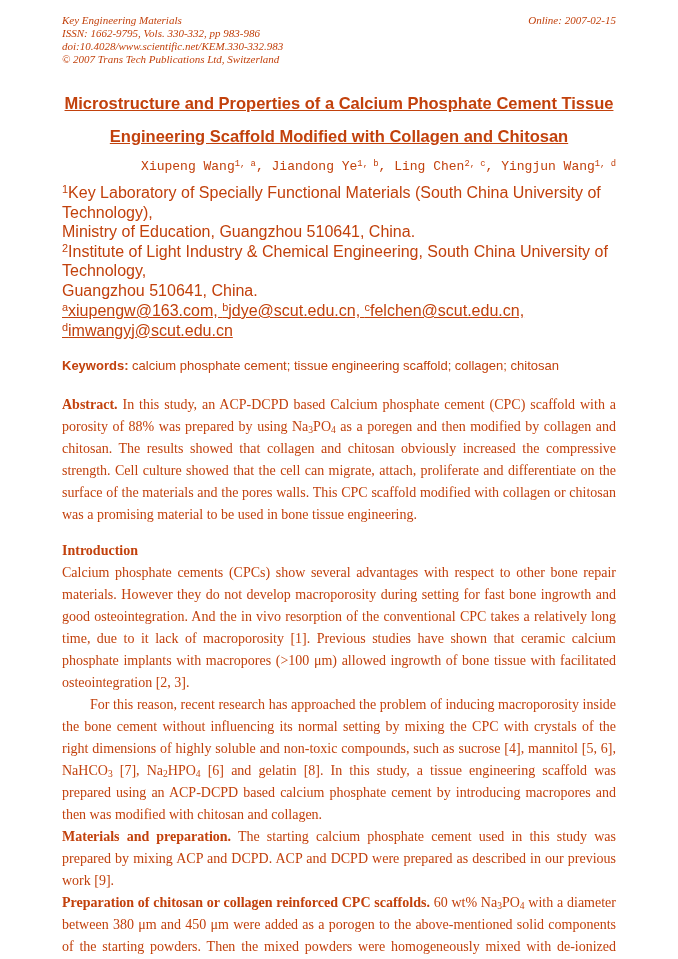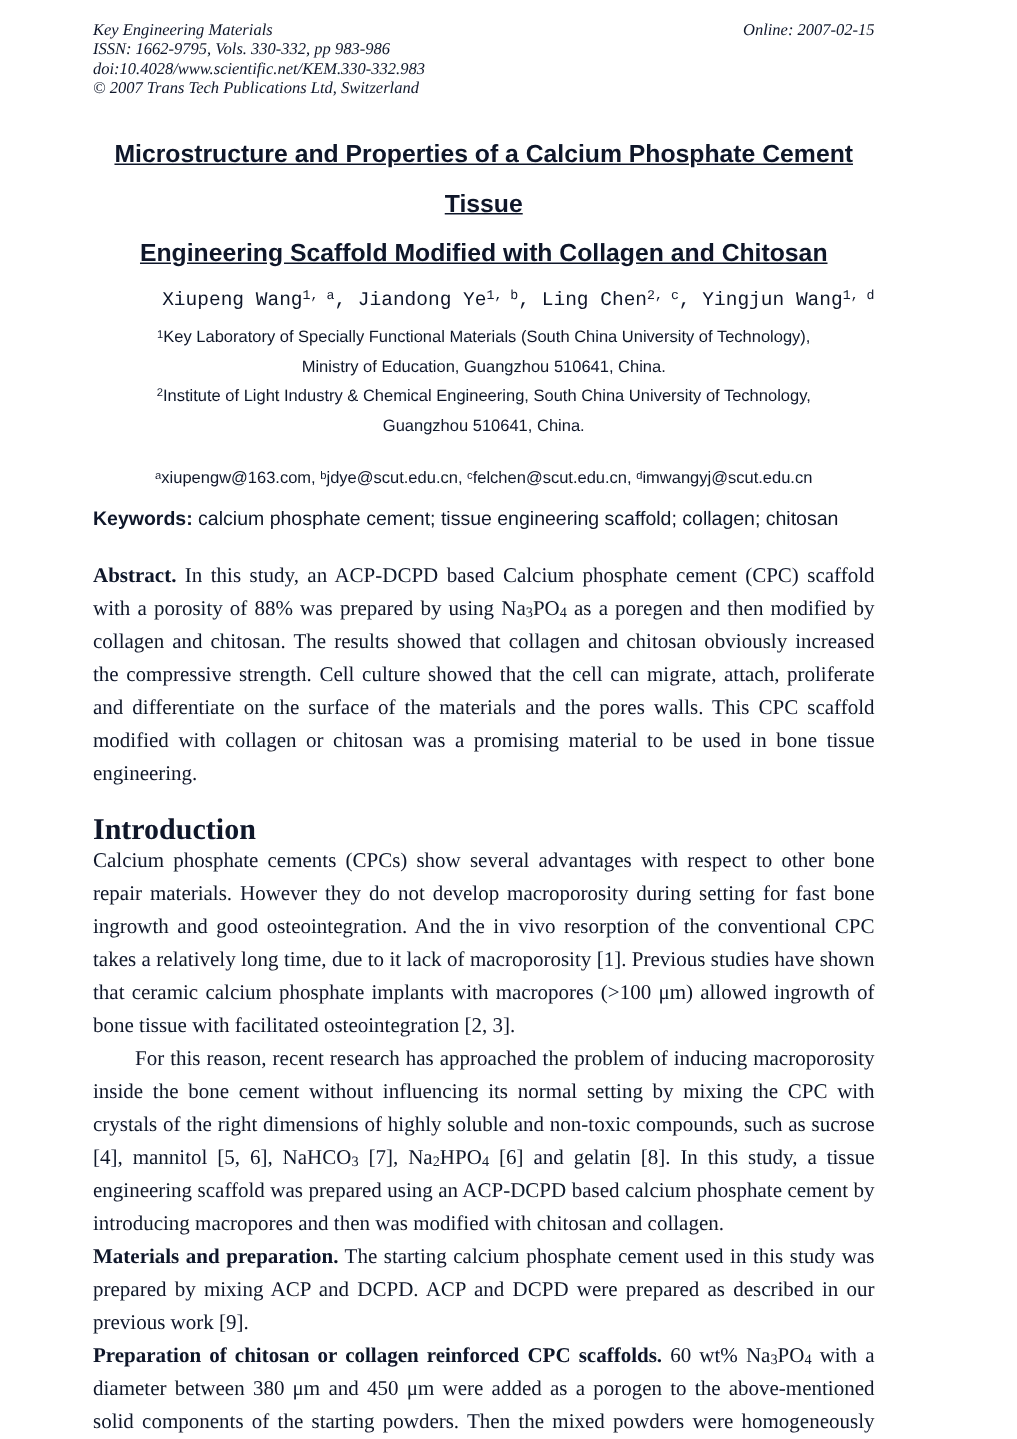--- a/index.html
+++ b/index.html
@@ -2,23 +2,23 @@
 <html><head>
 <meta charset="utf-8">
 <style>
   html, body { margin: 0; padding: 0; background: #ffffff; }
   .page {
     position: relative;
     width: 678px;
     height: 959px;
     margin: 0 auto;
     background: #ffffff;
-    color: #0f172a;
+    color: #c2410c;
     box-sizing: border-box;
-    padding: 14px 95px 0 62px;
+    padding: 14px 62px 0 62px;
     overflow: hidden;
   }
   
   .hdr {
     display: flex;
     justify-content: space-between;
     align-items: flex-start;
     font-family: "Liberation Serif", "DejaVu Serif", serif;
     font-style: italic;
     font-size: 11px;
@@ -38,47 +38,46 @@
   }
   .authors {
     margin-top: 3px;
     text-align: right;
     font-family: Liberation Mono, monospace;
     font-size: 13px;
     line-height: 22px;
   }
   .affils {
     margin-top: 5px;
-    text-align: center;
     font-family: "Liberation Sans", "DejaVu Sans", sans-serif;
-    font-size: 11px;
+    font-size: 16px;
     line-height: 19.5px;
   }
-  .emails { margin-top: 16px; }
+  .emails { margin-top: 1px; text-decoration: underline; }
   
   .keywords {
-    margin-top: 7px;
+    margin-top: 17px;
     font-family: "Liberation Sans", "DejaVu Sans", sans-serif;
     font-size: 13px;
     line-height: 18px;
   }
   
   .body-p {
     margin: 0;
     font-family: "Liberation Serif", "DejaVu Serif", serif;
     font-size: 14px;
     line-height: 22px;
     text-align: justify;
   }
   .abstract { margin-top: 19px; }
   .sec-head {
     margin: 0;
     margin-top: 14px;
     font-family: "Liberation Serif", "DejaVu Serif", serif;
-    font-size: 20px;
+    font-size: 14px;
     line-height: 22px;
     font-weight: bold;
     text-align: left;
   }
   .indent { text-indent: 28px; }
   sup, sub {
     font-size: 68%;
     line-height: 0;
     vertical-align: baseline;
     position: relative;

